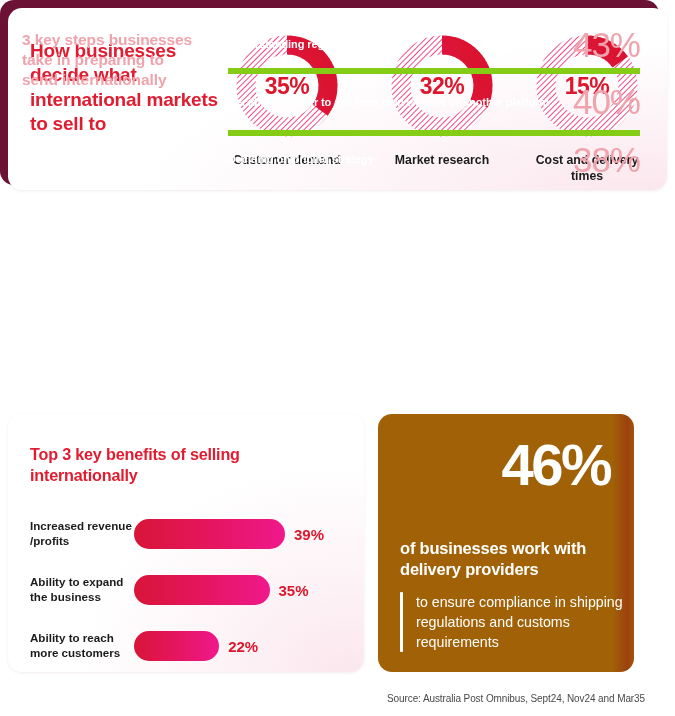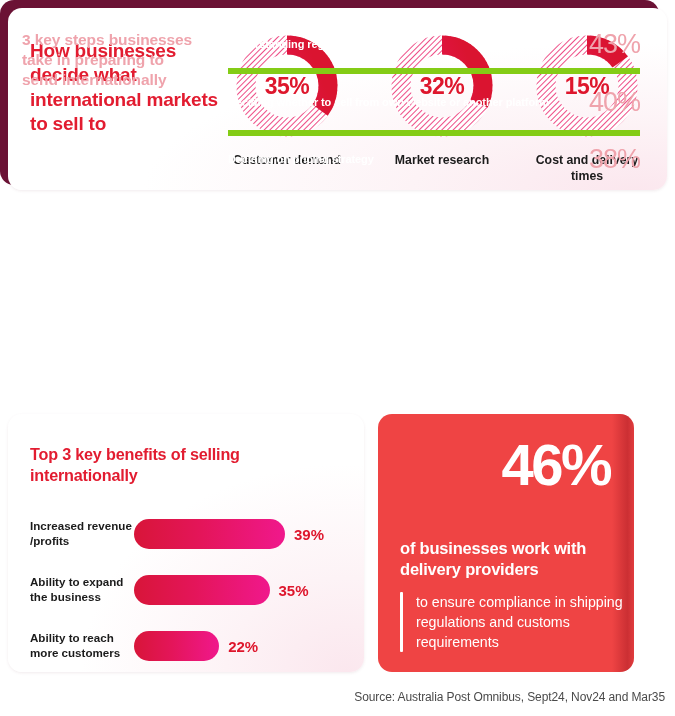--- a/index.html
+++ b/index.html
@@ -118,21 +118,21 @@
   .step-text {
     color: #ffffff;
     font-size: 11px;
     font-weight: bold;
     line-height: 1.3;
     letter-spacing: -0.1px;
     padding-right: 10px;
   }
   .step-pct {
     color: #EFA3AC;
-    font-size: 27px;
+    font-size: 35px;
     font-weight: normal;
     letter-spacing: -1px;
     white-space: nowrap;
   }
 
   
   #panel-benefits {
     left: 8px; top: 414px;
     width: 356px; height: 258px;
   }
@@ -184,21 +184,21 @@
     font-weight: bold;
     margin-left: 9px;
     white-space: nowrap;
   }
 
   
   #panel-delivery {
     position: absolute;
     left: 378px; top: 414px;
     width: 256px; height: 258px;
-    background: #ef4444;
+    background: #a16207;
     border-radius: 14px;
     overflow: hidden;
   }
   #panel-delivery .fold {
     position: absolute;
     right: 0; top: 0;
     width: 22px; height: 100%;
     background: linear-gradient(90deg, rgba(150,16,26,0) 0%, rgba(150,16,26,0.40) 70%, rgba(150,16,26,0.16) 100%);
     pointer-events: none;
   }
@@ -238,23 +238,23 @@
     padding-left: 13px;
     color: #ffffff;
     font-size: 14.2px;
     font-weight: normal;
     line-height: 1.42;
   }
 
   
   #source-note {
     position: absolute;
-    right: 10px; bottom: 12px;
+    right: 30px; bottom: 12px;
     color: #4a4a4a;
-    font-size: 12px;
+    font-size: 10px;
     letter-spacing: -0.1px;
   }
 </style>
 </head>
 <body>
 
 <div class="page">
 
   <div class="card card-white" id="panel-markets">
     <div id="markets-heading">How businesses decide what international markets to sell to</div>

